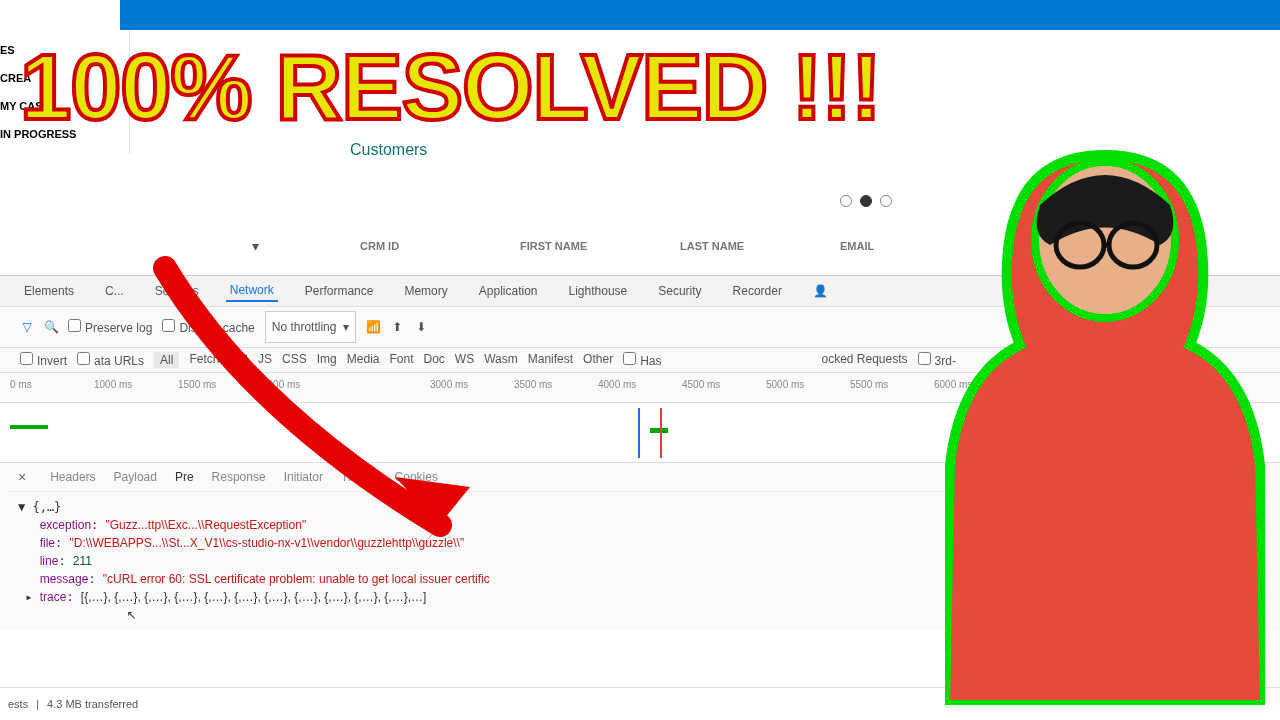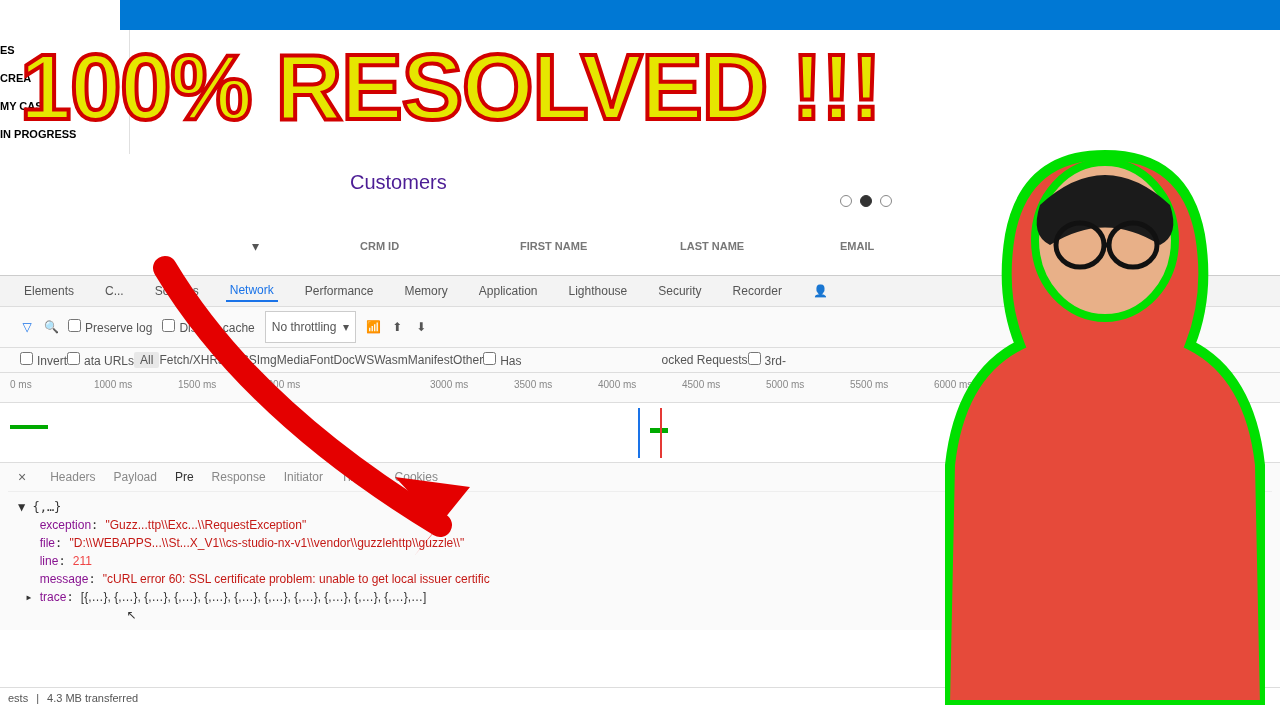--- a/index.html
+++ b/index.html
@@ -1,55 +1,55 @@
 <!DOCTYPE html>
 <html><head>
 <meta charset="utf-8">
 <style>
 *{margin:0;padding:0;box-sizing:border-box;font-family:Arial,Helvetica,sans-serif}
 body{width:1280px;height:720px;overflow:hidden;background:#fff;position:relative;font-size:12px}
 .top-bar{height:30px;background:#0078d4;margin-left:120px}
 .sidebar{position:absolute;left:0;top:30px;width:130px;background:#fff;padding:6px 0;border-right:1px solid #e0e0e0}
 .sidebar-item{padding:8px 0;font-size:11px;font-weight:700;color:#000}
-.content-header{position:absolute;left:350px;top:171px;color:#4c1d95;font-size:20px}
+.content-header{position:absolute;left:350px;top:141px;color:#0f766e;font-size:16px}
 .pager{position:absolute;left:840px;top:195px;display:flex;gap:8px}
 .pager-dot{width:12px;height:12px;border-radius:50%;border:1px solid #888}
 .pager-dot.active{background:#333;border-color:#333}
 .table-header{position:absolute;left:360px;top:240px;display:flex;gap:90px;color:#777;font-size:11px;font-weight:600}
 .table-header div{min-width:70px}
 .dropdown-arrow{position:absolute;left:252px;top:238px;color:#555;font-size:14px}
 .devtools{position:absolute;left:0;top:275px;right:0;border-top:1px solid #ccc;background:#fafafa}
 .dt-tabs{display:flex;gap:23px;padding:4px 20px;border-bottom:1px solid #ddd;background:#f3f3f3;align-items:center;font-size:12px}
 .dt-tabs span{color:#555;padding:3px 4px;cursor:pointer}
 .dt-tabs .active{color:#1a73e8;border-bottom:2px solid #1a73e8}
 .dt-toolbar{display:flex;gap:10px;padding:4px 20px;align-items:center;border-bottom:1px solid #ddd;font-size:12px;color:#555}
 .dt-toolbar .dropdown{border:1px solid #ccc;padding:8px 6px;background:#fff}
-.filter-row{display:flex;gap:0;padding:4px 20px;align-items:center;border-bottom:1px solid #ddd;font-size:12px;color:#555;flex-wrap:nowrap}
+.filter-row{display:flex;gap:10px;padding:4px 20px;align-items:flex-start;border-bottom:1px solid #ddd;font-size:12px;color:#555;flex-wrap:nowrap}
 .filter-all{background:#e8e8e8;padding:1px 6px;border-radius:2px}
 .timeline{display:flex;padding:6px 10px 4px;color:#888;font-size:10px;position:relative;border-bottom:1px solid #ddd;height:30px}
 .timeline div{flex:1;text-align:left}
 .timeline-bars{height:60px;position:relative;border-bottom:1px solid #ddd;background:#fff}
 .tl-green{position:absolute;left:10px;top:22px;width:38px;height:4px;background:#0a0}
 .tl-blue{position:absolute;left:638px;top:5px;width:2px;height:50px;background:#1a73e8}
 .tl-green2{position:absolute;left:650px;top:25px;width:18px;height:5px;background:#0a0}
 .tl-red{position:absolute;left:660px;top:5px;width:2px;height:50px;background:#e53935}
 .details{display:flex}
 .files{width:190px;border-right:1px solid #ddd;font-size:11px;padding-top:4px}
 .files div{padding:3px 6px;color:#b00020}
 .files .plain{color:#555}
 .files .sel{background:#fdd}
 .req-panel{flex:1;padding:0 8px}
 .req-tabs{display:flex;gap:18px;padding:6px 4px;color:#888;font-size:12px;border-bottom:1px solid #eee;align-items:center}
 .req-tabs .close{color:#666;font-size:14px;padding:0 6px}
 .req-tabs .active{color:#333;font-weight:500}
 .json{font-family:Menlo,Consolas,monospace;font-size:12px;color:#333;padding:6px 10px;line-height:1.5}
 .json .key{color:#881391}
 .json .str{color:#c41a16}
-.json .num{color:#ef4444}
-.status-bar{position:absolute;bottom:0;left:0;right:0;height:20px;border-top:1px solid #ddd;font-size:11px;color:#555;padding:16px 8px;display:flex;gap:8px;align-items:flex-end}
+.json .num{color:#14532d}
+.status-bar{position:absolute;bottom:0;left:0;right:0;height:20px;border-top:1px solid #ddd;font-size:11px;color:#555;padding:16px 8px;display:flex;gap:8px;align-items:center}
 .overlay-title{position:absolute;top:35px;left:20px;font-size:92px;font-weight:900;font-family:Impact,Arial Black,sans-serif;color:#e6e600;-webkit-text-stroke:4px #d10000;letter-spacing:-1px;white-space:nowrap;z-index:50}
 .arrow{position:absolute;z-index:40;pointer-events:none}
 .person{position:absolute;right:15px;top:145px;width:320px;height:560px;z-index:45}
 .person svg{position:absolute;inset:0}
 input[type=checkbox]{margin-right:4px}
 .icon-sm{display:inline-block;width:14px;text-align:center}
 </style>
 </head>
 <body>
 

